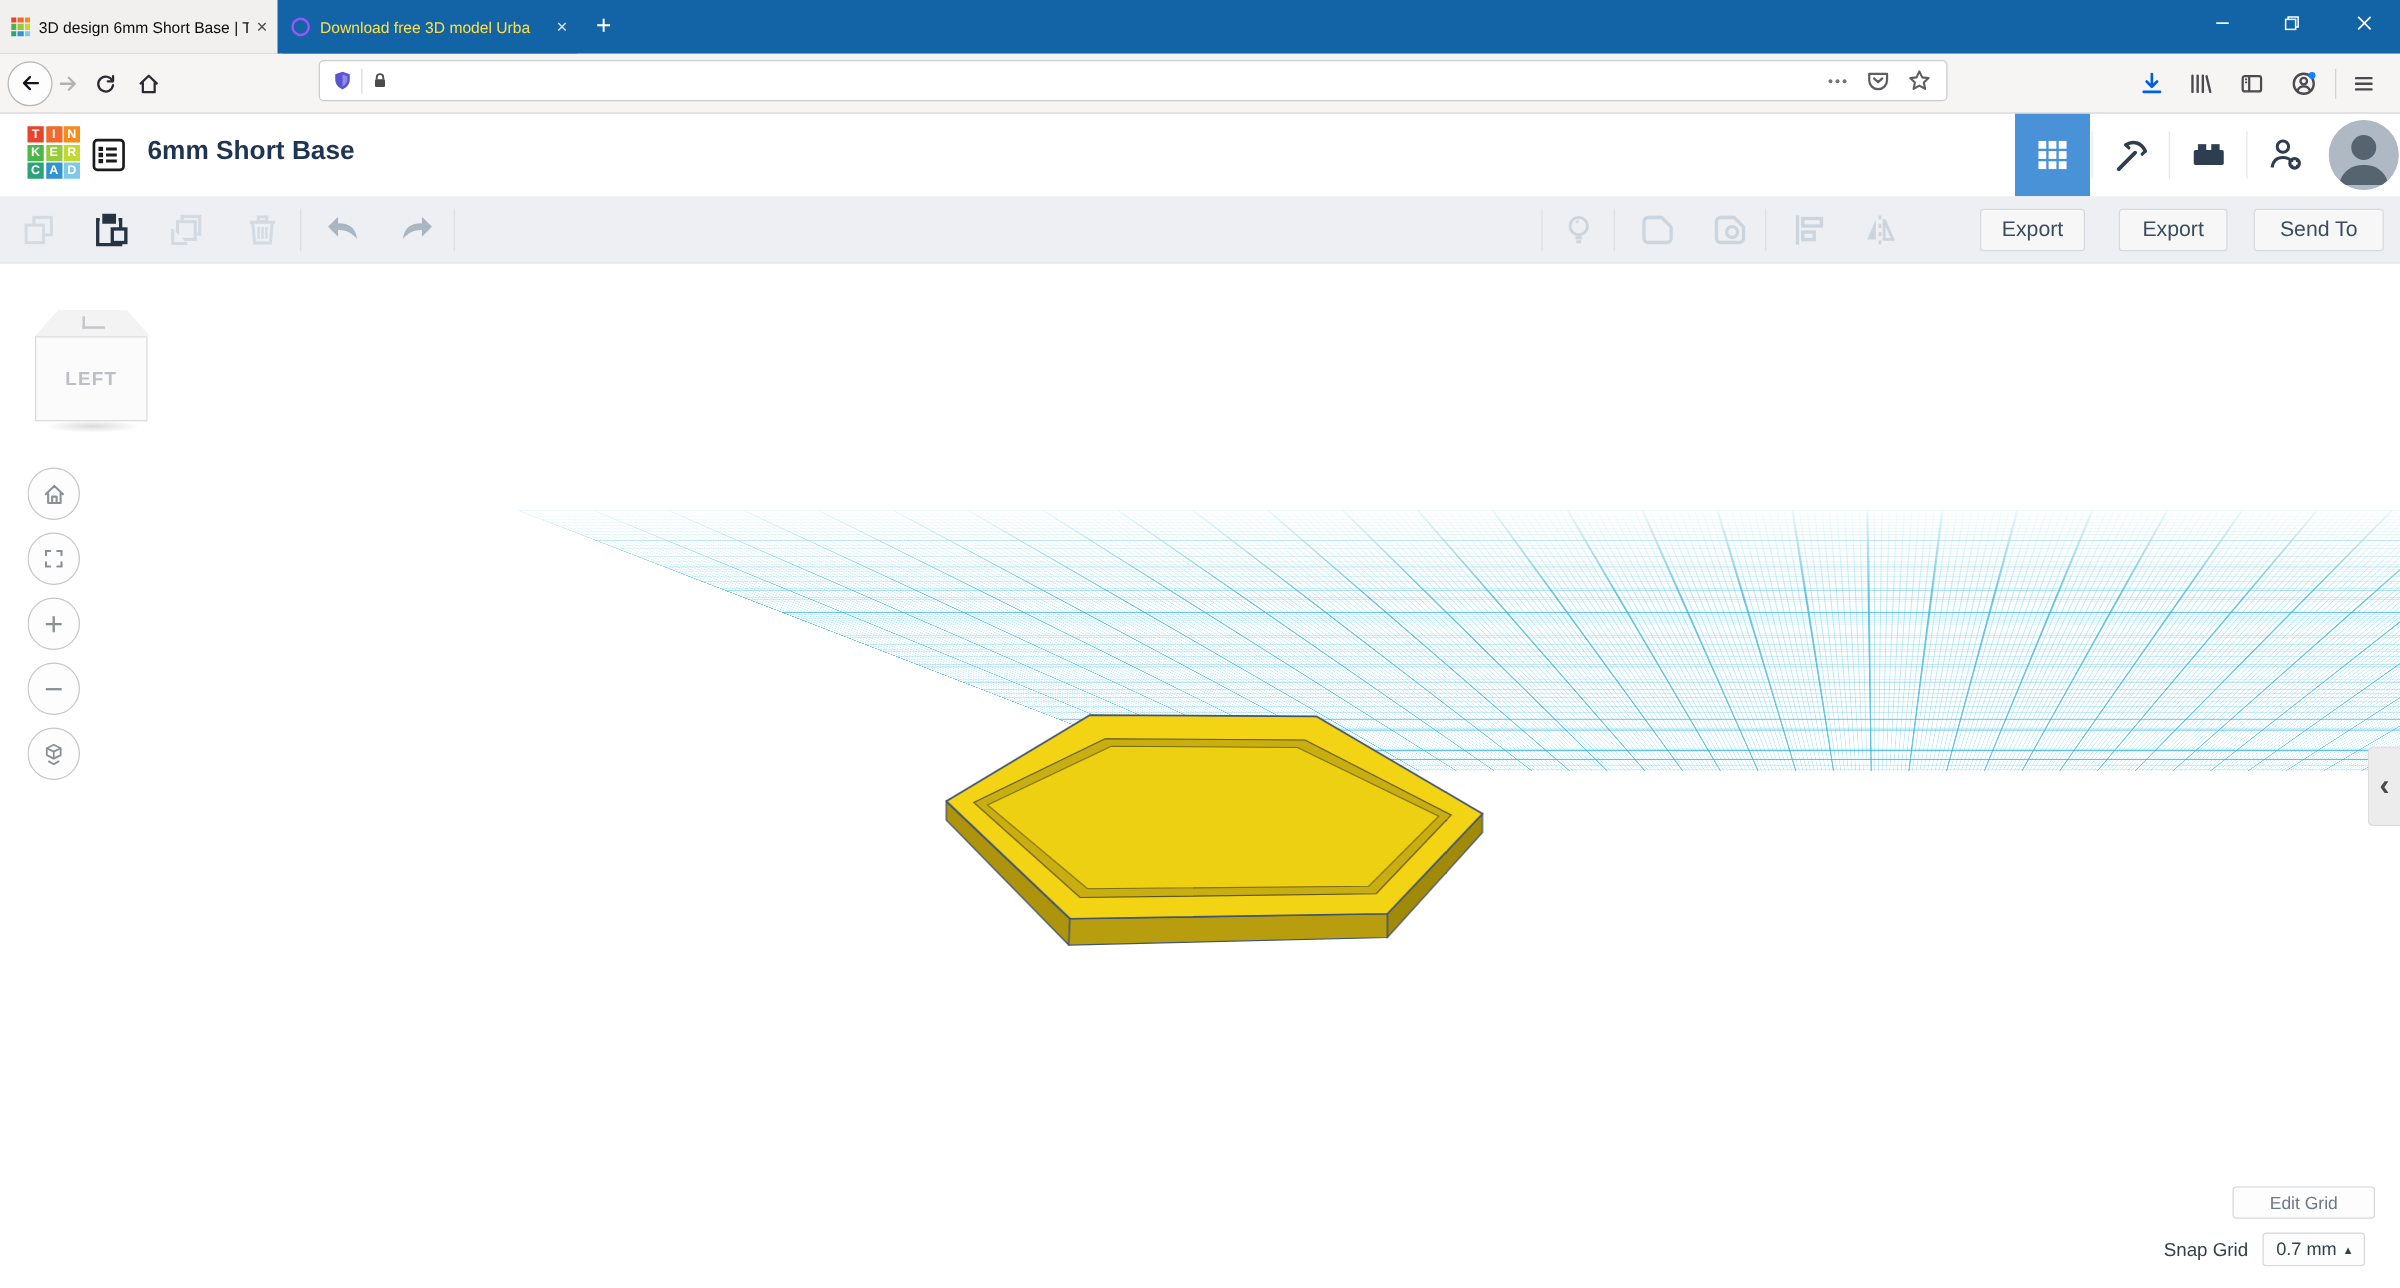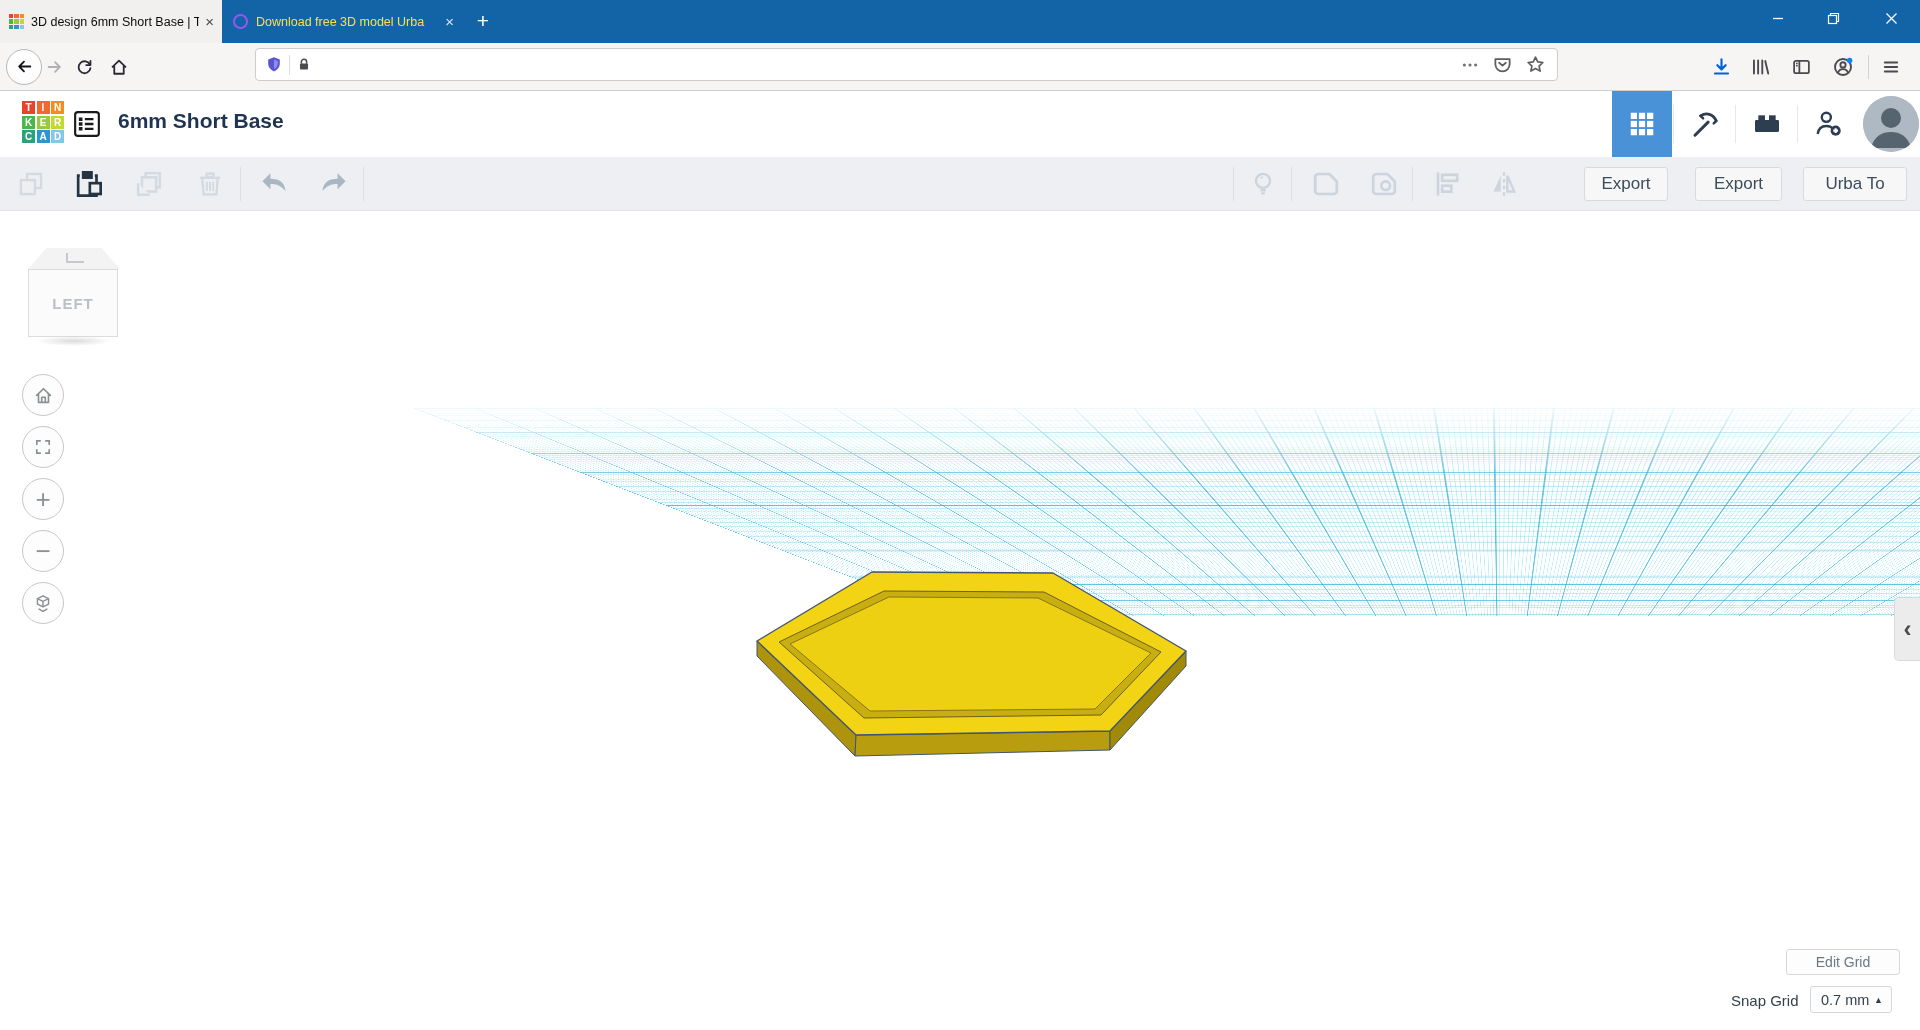--- a/index.html
+++ b/index.html
@@ -380,21 +380,21 @@
     </div>
     <div class="tic" style="left:1489px">
       <svg width="30" height="30" viewBox="0 0 18 18">
         <path d="M9 2v14" stroke="#ccd4dd" stroke-width="1.3" stroke-dasharray="2 2" fill="none"></path>
         <path d="M7 4 2.8 13.5H7Z" fill="#ccd4dd"></path>
           <path d="M11 4l4.2 9.5H11Z" fill="none" stroke="#ccd4dd" stroke-width="1.4"></path>
         </svg>
     </div>
     <div class="toolbtn" style="left:1584px;width:84px">Export</div>
     <div class="toolbtn" style="left:1695px;width:87px">Export</div>
-    <div class="toolbtn" style="left:1803px;width:104px">Urba To</div>
+    <div class="toolbtn" style="left:1803px;width:104px">Send To</div>
   </div>
 
   <div class="canvas">
     <div class="planewrap">
       <div class="plane"></div>
     </div>
     <div class="horizonfade"></div>
 
     <svg class="abs" style="left:750px;top:349px" width="450" height="212" viewBox="750 560 450 212">
       <polygon points="757,641 856,735 855,756 757,656" fill="#ad940c" stroke="#415471" stroke-width="1"></polygon>

